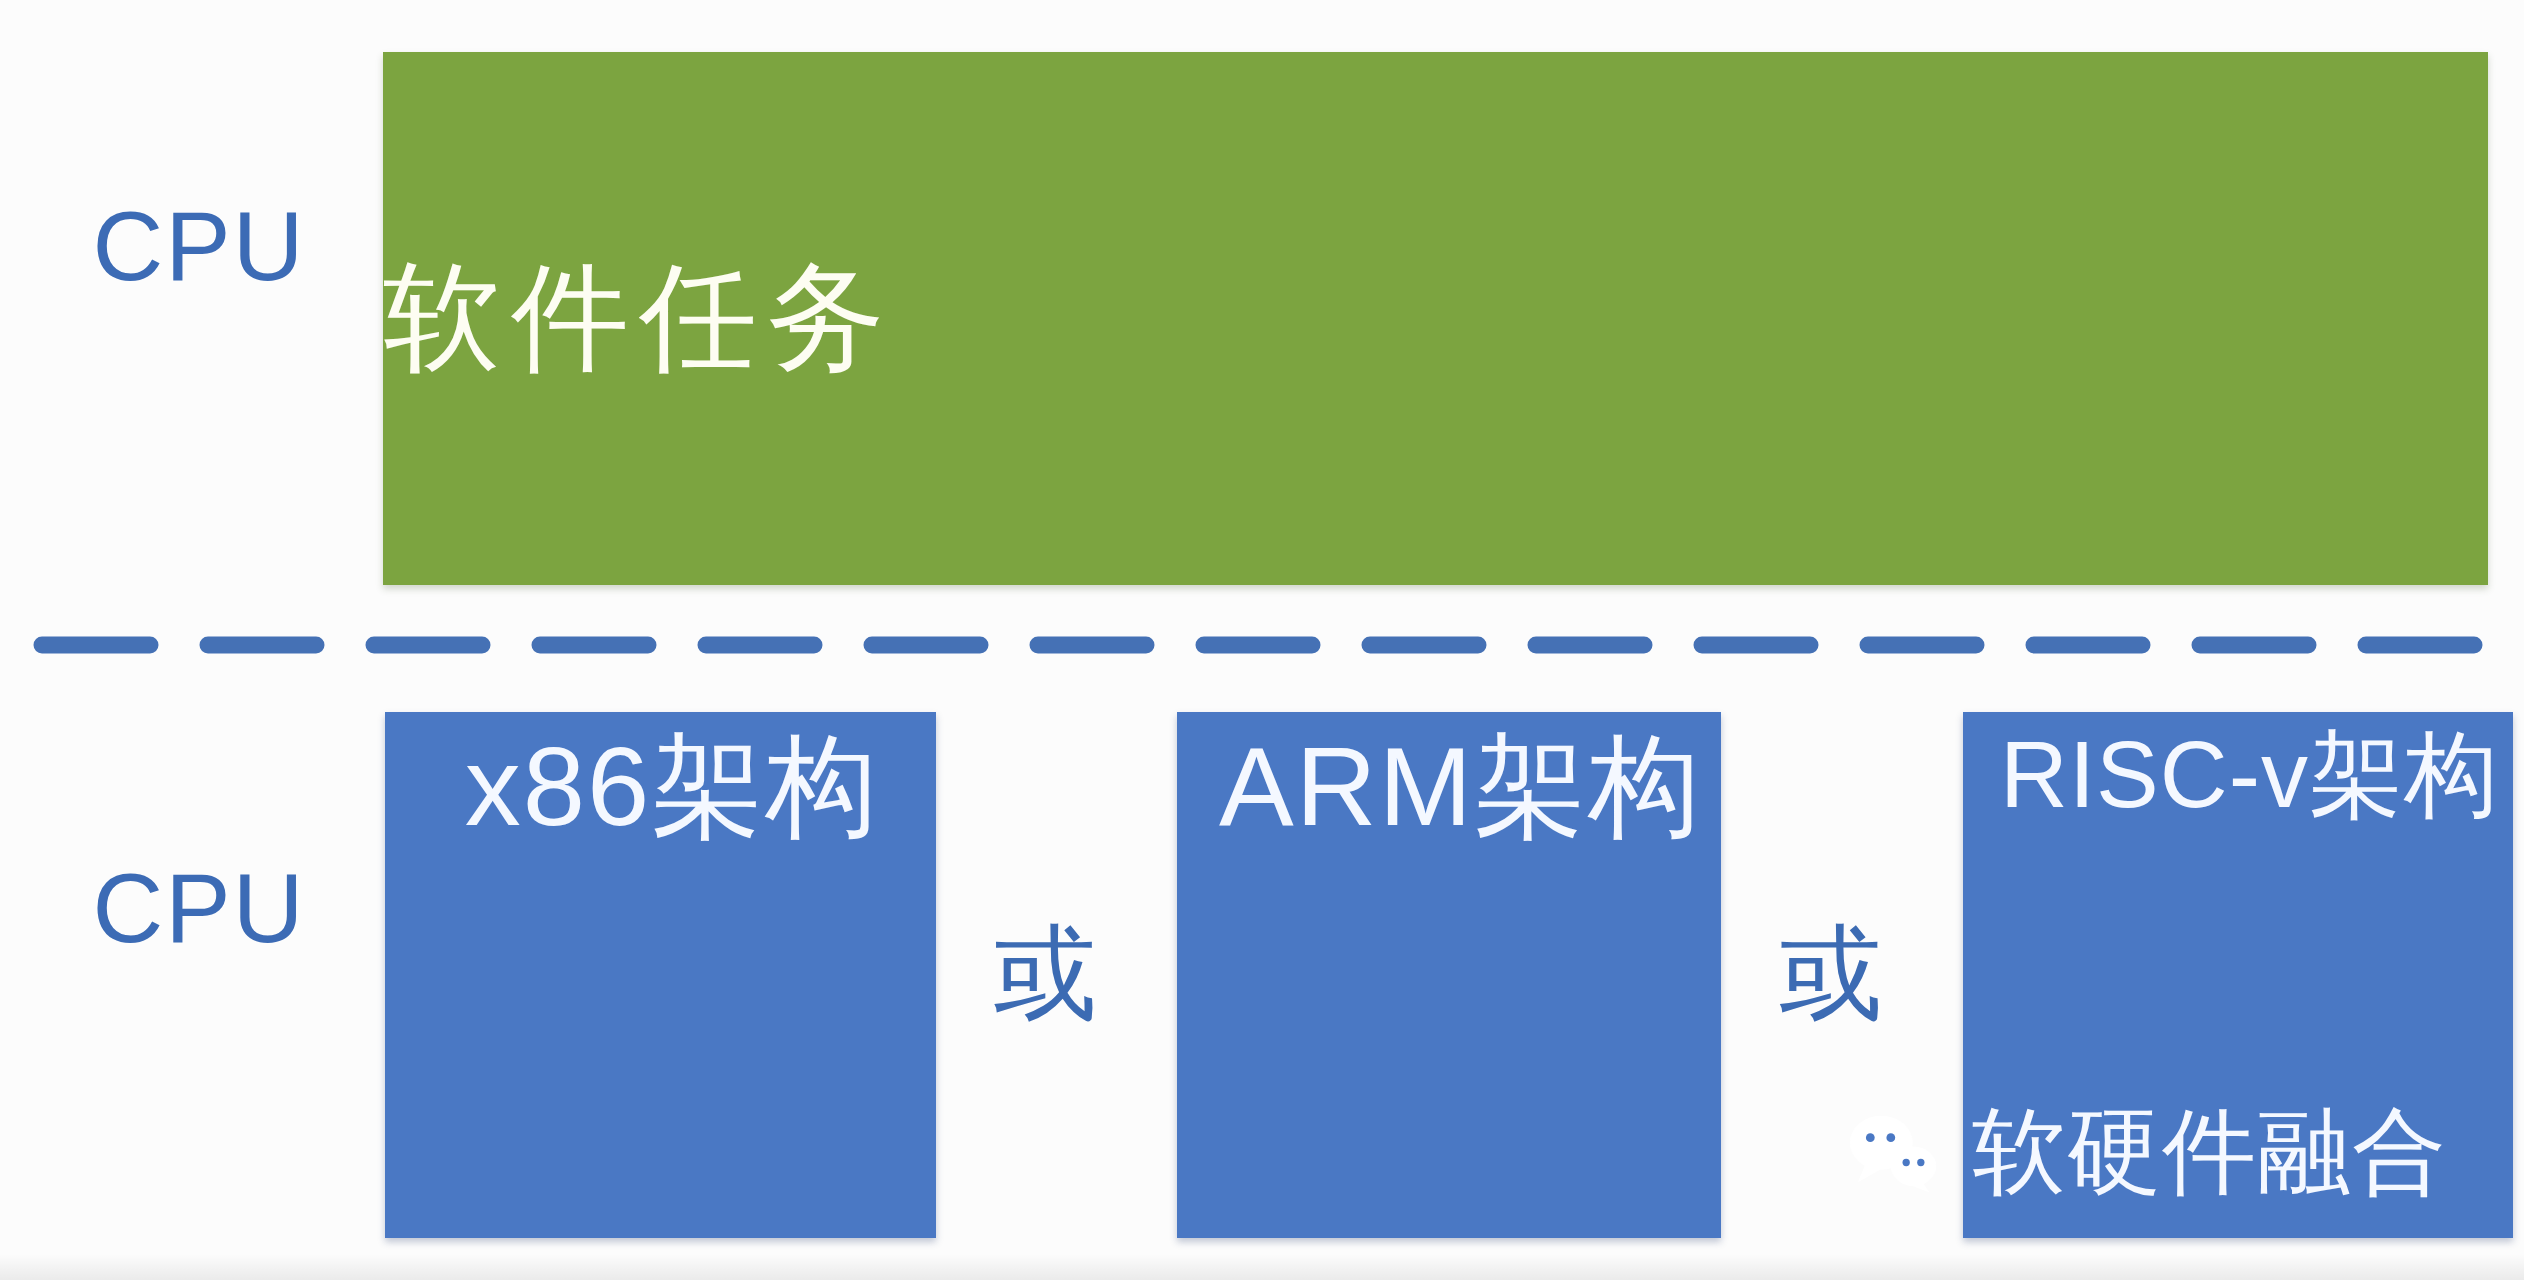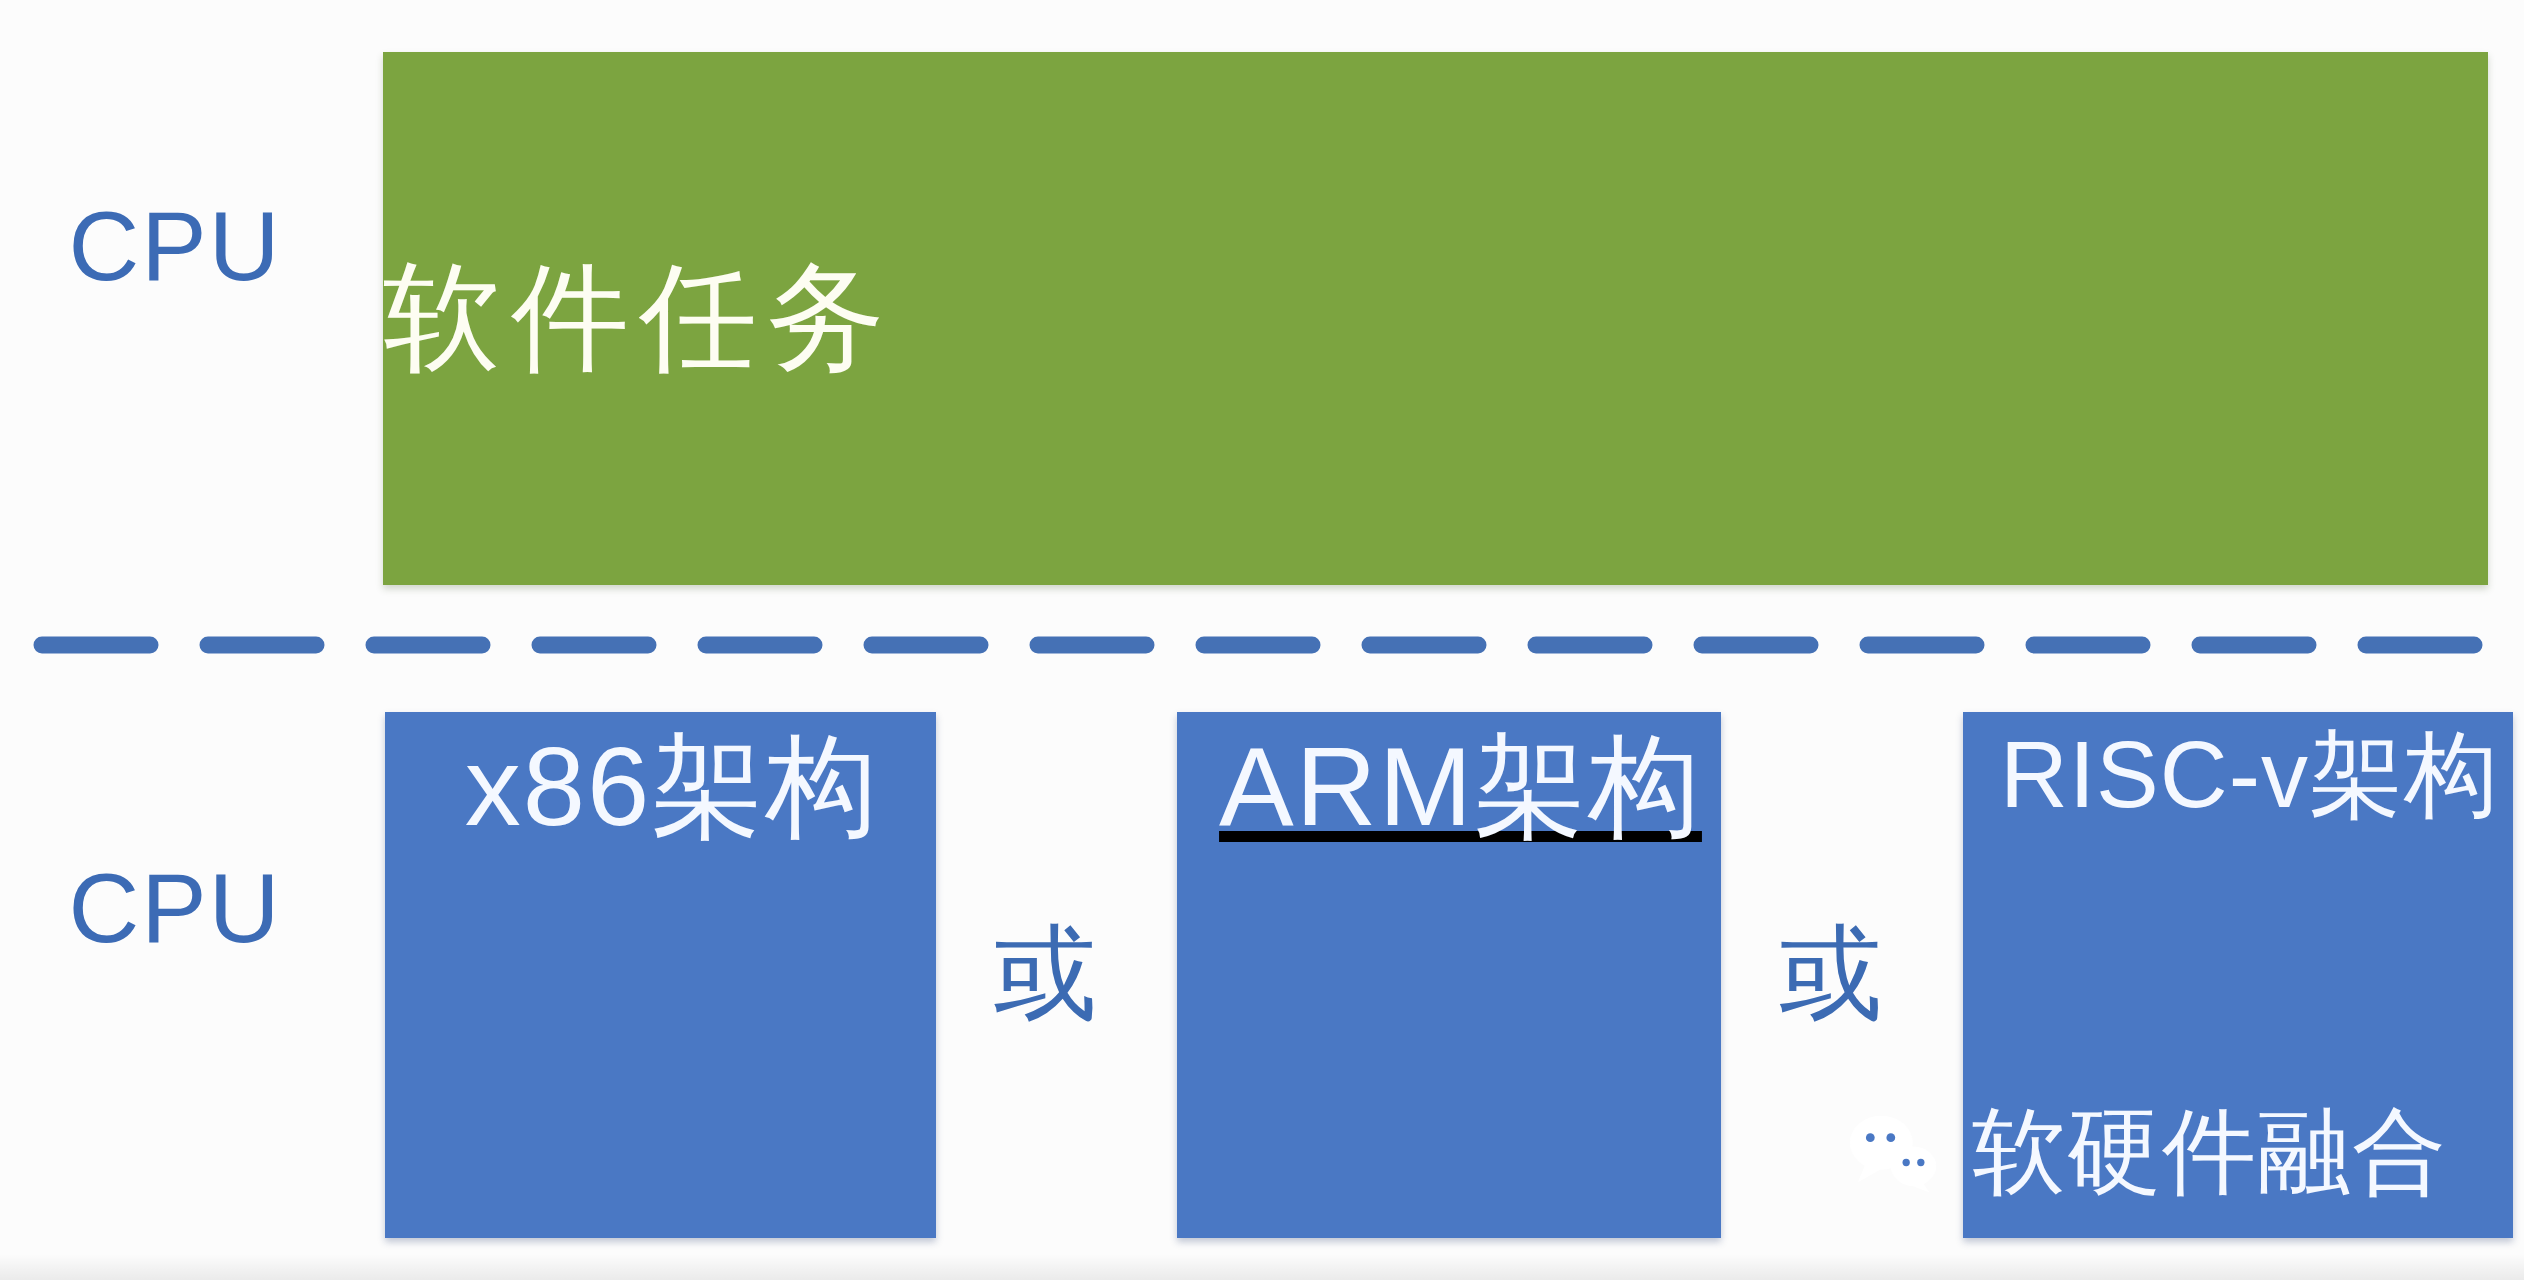--- a/index.html
+++ b/index.html
@@ -20,21 +20,21 @@
     content: "";
     position: absolute;
     left: 0; right: 0; bottom: 0;
     height: 26px;
     background: linear-gradient(to bottom, rgba(0,0,0,0), rgba(0,0,0,0.07));
     pointer-events: none;
   }
 
   .row-label {
     position: absolute;
-    left: 20px;
+    left: 44px;
     width: 310px;
     text-align: center;
     color: #3c6bb5;
     font-size: 98px;
     line-height: 136px;
     font-weight: 400;
     letter-spacing: 2px;
   }
   #label-software { top: 178px; }
   #label-hardware { top: 840px; }
@@ -74,21 +74,21 @@
     justify-content: center;
     box-shadow: 0 4px 7px rgba(40, 60, 110, 0.28);
     padding-left: 23px;
   }
   .hw-box span {
     color: #f4f8ff;
     font-weight: 400;
     white-space: nowrap;
   }
   #box-x86   { left: 385px;  width: 528px; }
-  #box-arm   { left: 1177px; width: 521px; text-decoration: underline; }
+  #box-arm   { left: 1177px; width: 521px; }
   #box-riscv { left: 1963px; width: 527px; }
   #box-x86 span, #box-arm span { font-size: 112px; letter-spacing: 2px; }
   #box-riscv span { font-size: 94px; letter-spacing: 1px; }
 
   .or-sep {
     position: absolute;
     top: 712px;
     height: 526px;
     display: flex;
     align-items: center;

